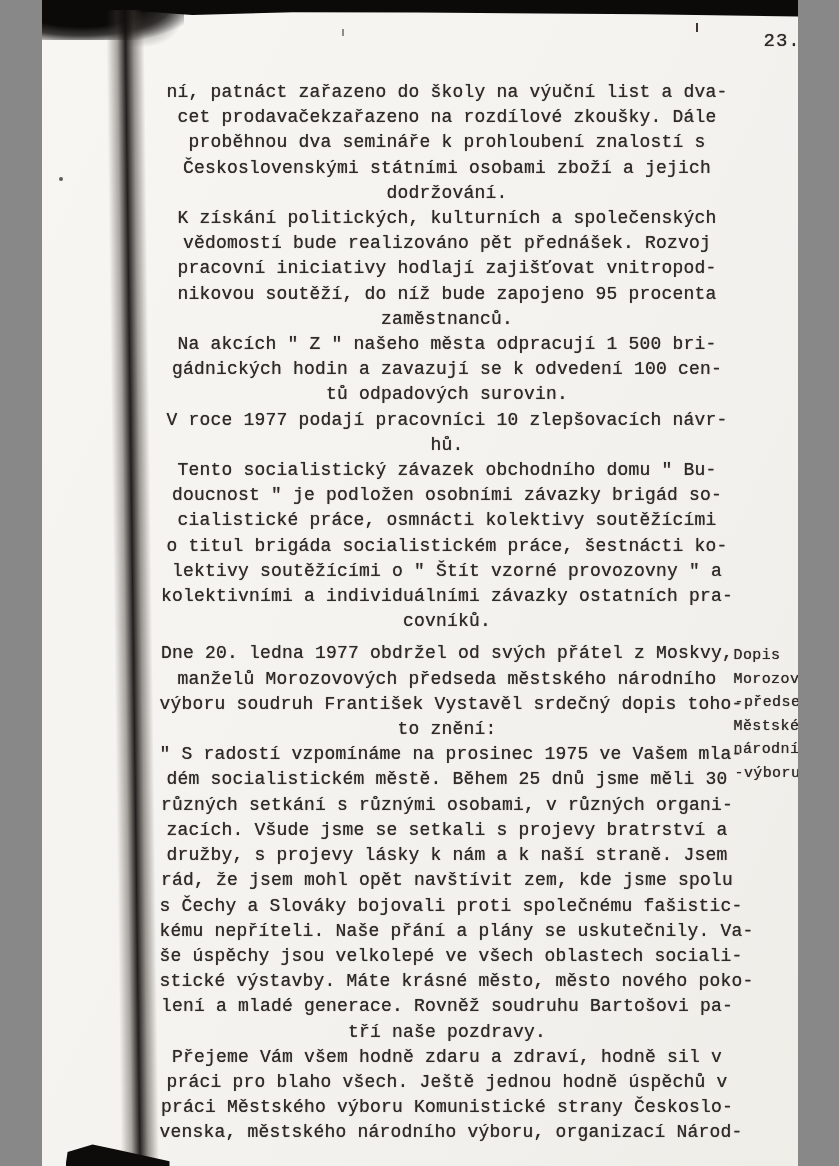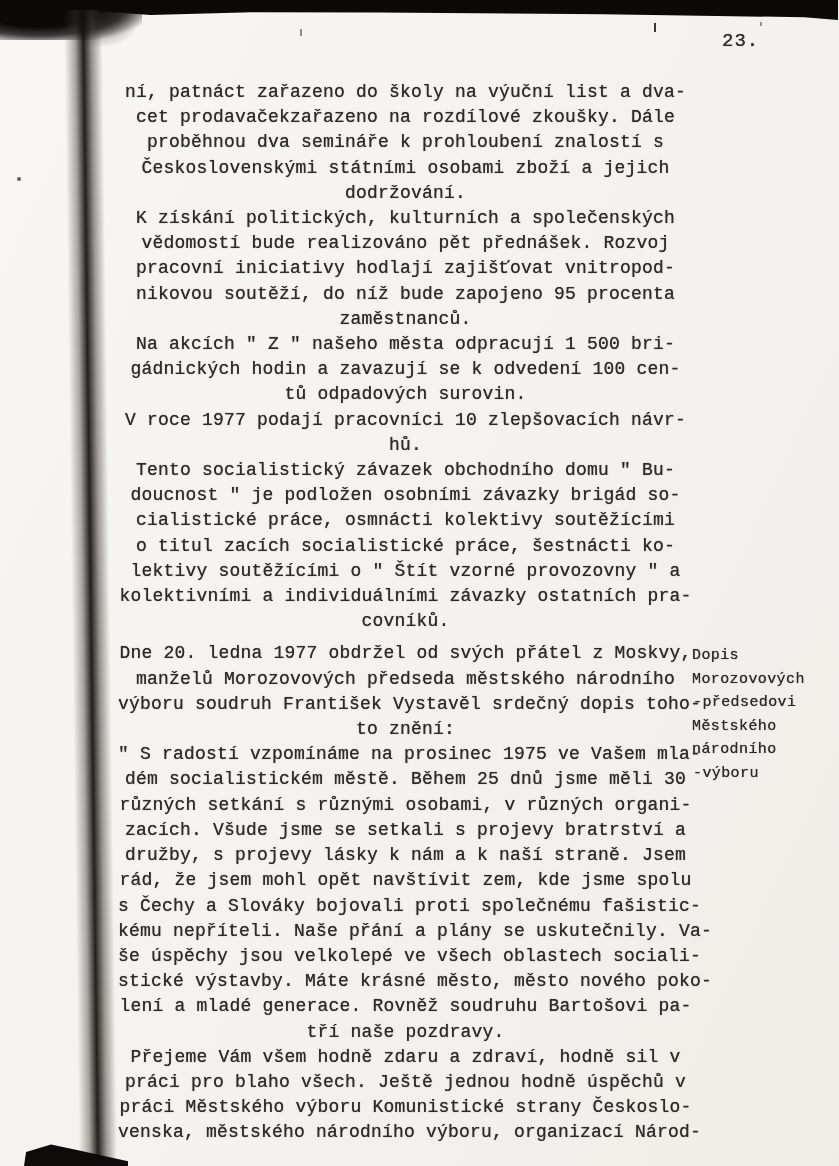--- a/index.html
+++ b/index.html
@@ -1,18 +1,18 @@
 <!DOCTYPE html>
 <html><head>
 <meta charset="utf-8">
 <style>
   html,body { margin:0; padding:0; background:#888; }
   .page {
     position:relative;
-    width:839px; height:1166px;
+    width:756px; height:1166px;
     margin:0 auto;
     background:linear-gradient(115deg, #f7f6f3 0%, #f4f2ee 55%, #efede8 100%);
     overflow:hidden;
     font-family:"Liberation Mono","DejaVu Sans Mono",monospace;
     color:#2e2a27;
   }
 
   
   .top-band {
     position:absolute; top:0; left:0; width:838px; height:21px;
@@ -105,21 +105,21 @@
         <div class="line">tů odpadových surovin.</div>
       </div>
       <div class="para">
         <div class="line">V roce 1977 podají pracovníci 10 zlepšovacích návr-</div>
         <div class="line">hů.</div>
       </div>
       <div class="para">
         <div class="line">Tento socialistický závazek obchodního domu " Bu-</div>
         <div class="line">doucnost " je podložen osobními závazky brigád so-</div>
         <div class="line">cialistické práce, osmnácti kolektivy soutěžícími</div>
-        <div class="line">o titul zacích socialistické práce, šestnácti ko-</div>
+        <div class="line">o titul brigáda socialistickém práce, šestnácti ko-</div>
         <div class="line">lektivy soutěžícími o " Štít vzorné provozovny " a</div>
         <div class="line">kolektivními a individuálními závazky ostatních pra-</div>
         <div class="line">covníků.</div>
       </div>
       <div class="para gap">
         <div class="line">Dne 20. ledna 1977 obdržel od svých přátel z Moskvy,</div>
         <div class="line">manželů Morozovových předseda městského národního</div>
         <div class="line">výboru soudruh František Vystavěl srdečný dopis toho-</div>
         <div class="line">to znění:</div>
       </div>

